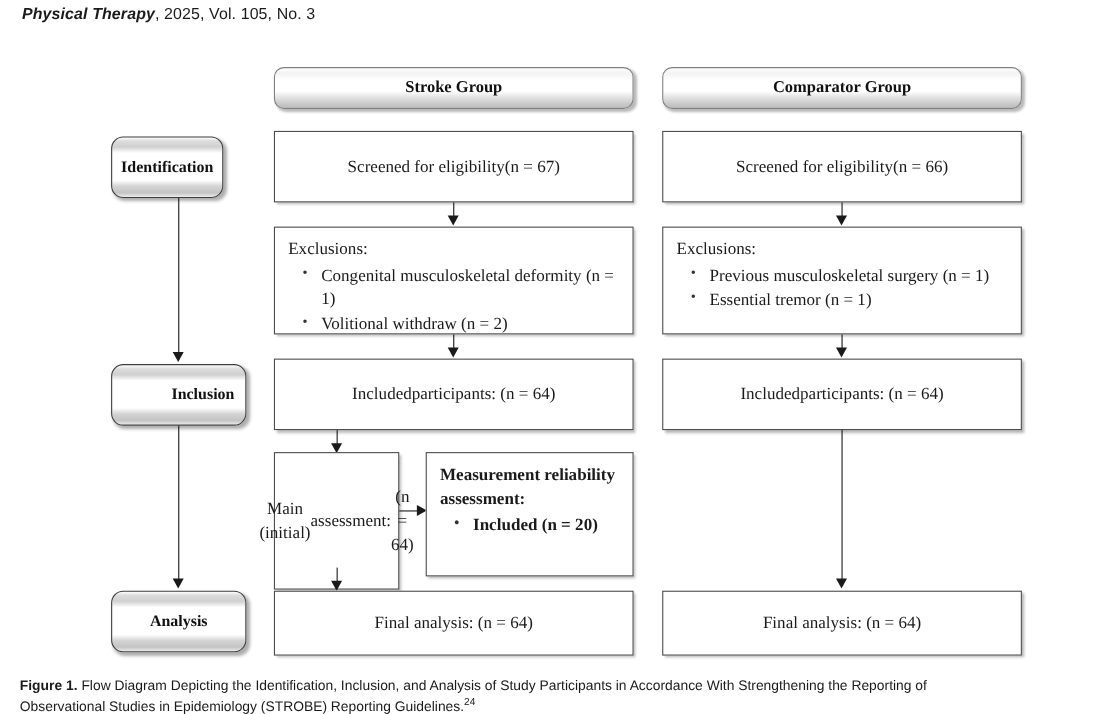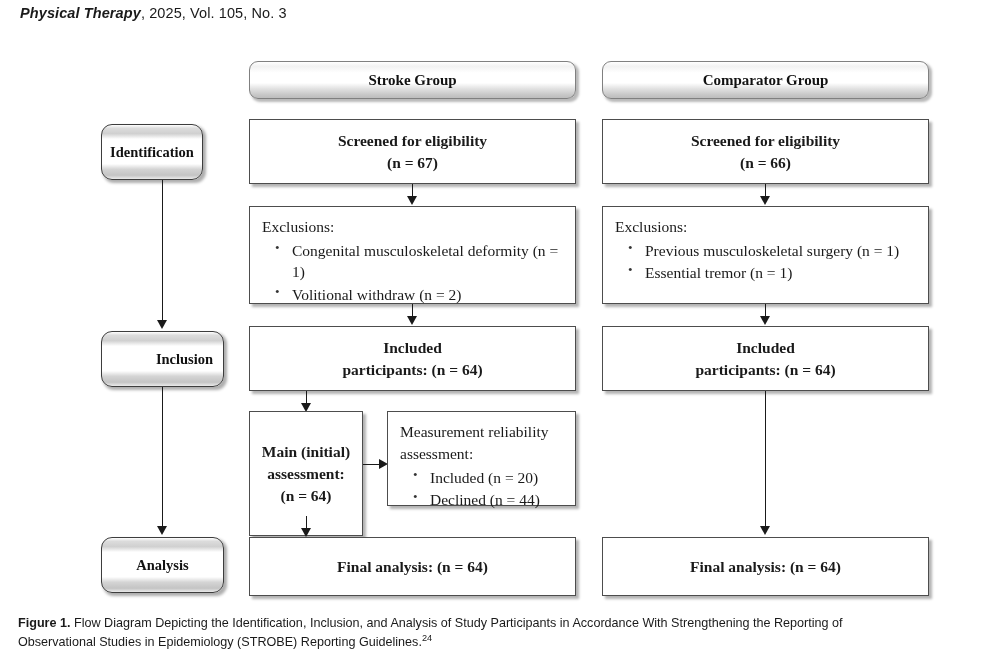--- a/index.html
+++ b/index.html
@@ -29,24 +29,23 @@
     box-sizing:border-box;
     background:#ffffff;
     border:1.2px solid #4d4d4d;
     box-shadow:2.5px 2.5px 2.5px rgba(0,0,0,.30);
     font-family:"Liberation Serif", serif;
     font-size:15.5px;
     color:#1a1a1a;
     line-height:1.42;
   }
   .box.center{
-    display:flex;flex-direction:column;
+    display:flex;flex-direction:row;
     align-items:center;justify-content:center;
     text-align:center;
-    font-weight:bold;
   }
   .box.left{
     padding:9px 10px 8px 12px;
     text-align:left;
   }
 
   
   .grouphdr{
     position:absolute;
     box-sizing:border-box;
@@ -179,26 +178,25 @@
 
   <div class="box center" style="left:249px;top:411px;width:114px;height:125px;">
     <div>Main (initial)</div>
     <div>assessment:</div>
     <div>(n = 64)</div>
   </div>
 
   <div class="hline" style="left:363px;top:464px;width:18px;"></div>
   <div class="arrowright" style="left:379px;top:459px;"></div>
 
-  <div class="box left" style="left:387px;top:411px;width:189px;height:95px;">
+  <div class="box left" style="left:387px;top:411px;width:189px;height:113px;font-weight:bold;">
     <div>Measurement reliability</div>
     <div>assessment:</div>
     <ul class="blist">
       <li>Included (n = 20)</li>
-      <li>Declined (n = 44)</li>
     </ul>
   </div>
 
   <div class="vline" style="left:306px;top:516px;height:14px;"></div>
   <div class="arrowdown" style="left:301px;top:528px;"></div>
 
   <div class="box center" style="left:249px;top:537px;width:327px;height:59px;">
     <div>Final analysis: (n = 64)</div>
   </div>
 

